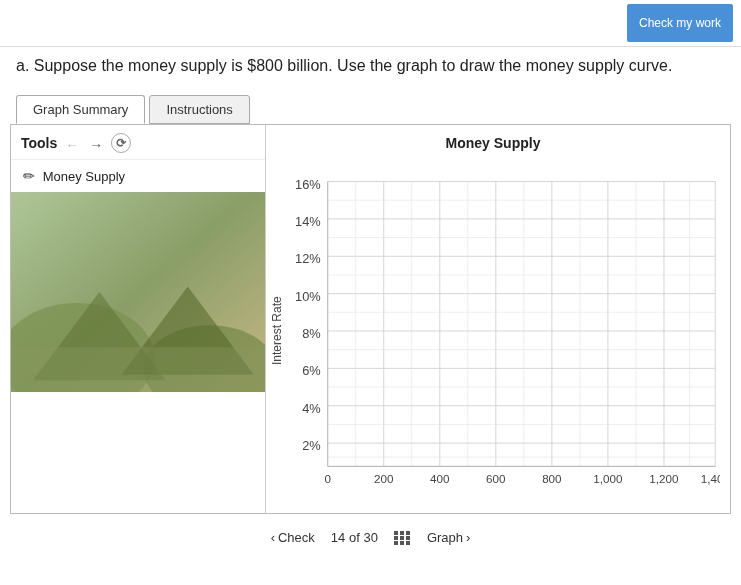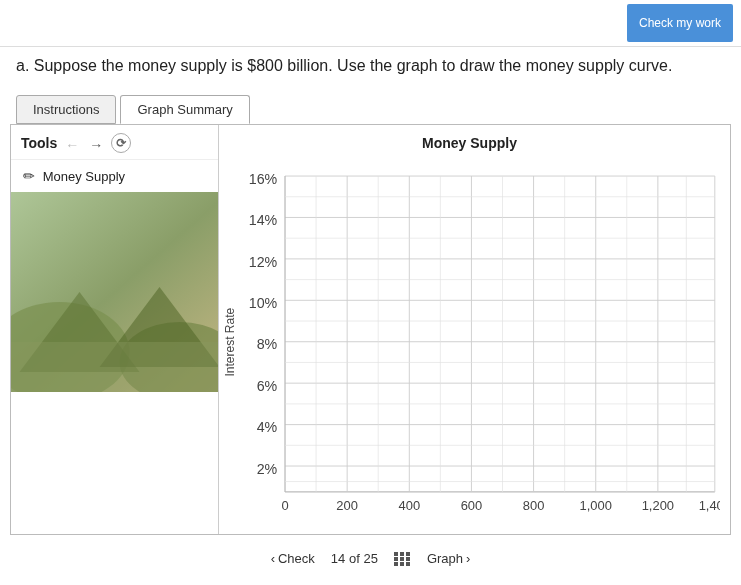--- a/index.html
+++ b/index.html
@@ -73,21 +73,21 @@
     .main-panel {
       border: 1px solid #bbb;
       margin: 0 10px 8px 10px;
       background: #fff;
       display: flex;
       flex-direction: row;
       min-height: 390px;
     }
 
     .sidebar {
-      width: 208px;
+      width: 255px;
       border-right: 1px solid #ccc;
       flex-shrink: 0;
     }
     .tools-header {
       display: flex;
       align-items: center;
       gap: 6px;
       padding: 8px 10px 6px 10px;
       font-size: 14px;
       font-weight: bold;
@@ -225,22 +225,22 @@
 
 <div class="top-bar">
   <button class="check-my-work-btn">Check my work</button>
 </div>
 
 <div class="question-area">
   <div class="question-text">a. Suppose the money supply is $800 billion. Use the graph to draw the money supply curve.</div>
 </div>
 
 <div class="tabs-row">
+  <div class="tab active">Graph Summary</div>
   <div class="tab">Instructions</div>
-  <div class="tab active">Graph Summary</div>
 </div>
 
 <div class="main-panel">
 
   <div class="sidebar">
     <div class="tools-header">
       <span>Tools</span>
       <button class="tools-nav-btn disabled">←</button>
       <button class="tools-nav-btn">→</button>
       <div class="reset-btn">
@@ -340,21 +340,21 @@
 </div>
 
 <div class="pagination-row">
   <button class="pag-btn">
     <span>‹</span>
     <span>Check</span>
   </button>
   <span class="pag-count">
     <span>14</span>
     <span> of </span>
-    <span>25</span>
+    <span>30</span>
   </span>
   <span class="grid-dots">
     <span></span>
       <span></span>
       <span></span>
     <span></span>
       <span></span>
       <span></span>
     <span></span>
       <span></span>

